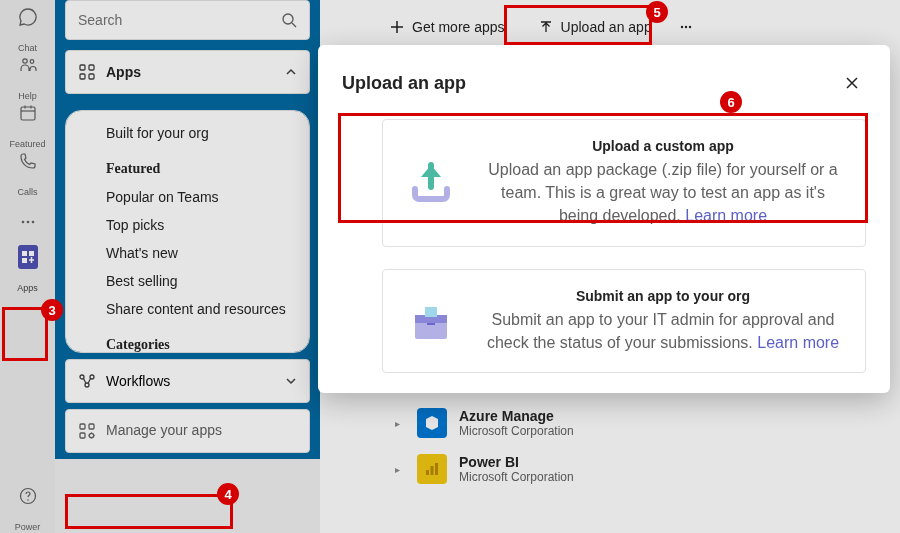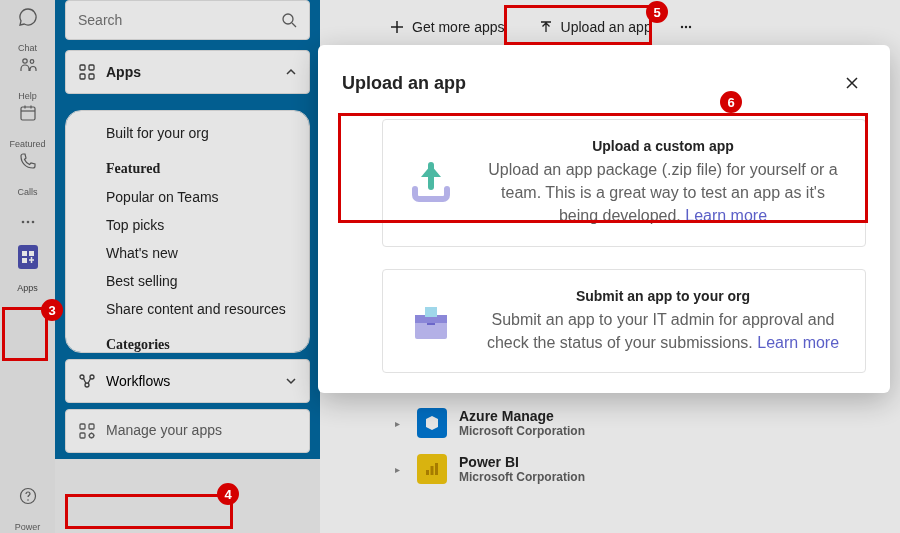--- a/index.html
+++ b/index.html
@@ -85,21 +85,21 @@
     position: absolute; top: 400px; left: 75px; right: 20px;
   }
   .app-list-item {
     display: flex; align-items: center; gap: 12px; padding: 8px 0;
   }
   .item-caret { color: #888; font-size: 10px; width: 10px; }
   .app-tile {
     width: 30px; height: 30px; border-radius: 4px; display:flex;align-items:center;justify-content:center;
   }
   .app-meta .name { font-size: 14px; font-weight: 600; color: #242424; }
-  .app-meta .pub { font-size: 12px; color: #616161; font-weight: bold; }
+  .app-meta .pub { font-size: 12px; color: #616161; }
 
   
   .modal {
     position: absolute; left: 318px; top: 45px; width: 572px; height: 348px;
     background: #fff; border-radius: 6px; box-shadow: 0 8px 30px rgba(0,0,0,0.25);
     z-index: 10; padding: 24px 24px;
   }
   .modal-header { display: flex; align-items: center; }
   .modal-title { font-size: 18px; font-weight: 700; color: #242424; flex:1; }
   .close-x { width: 28px; height: 28px; display:flex;align-items:center;justify-content:center; cursor:pointer; }

